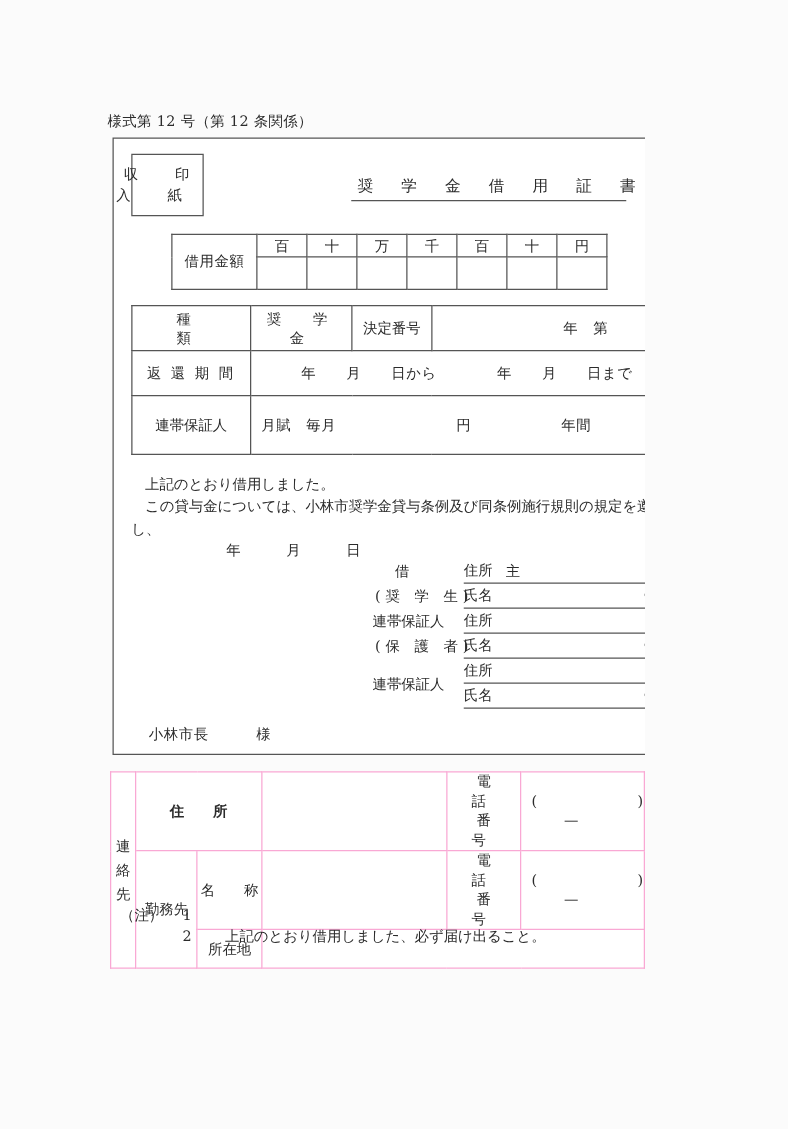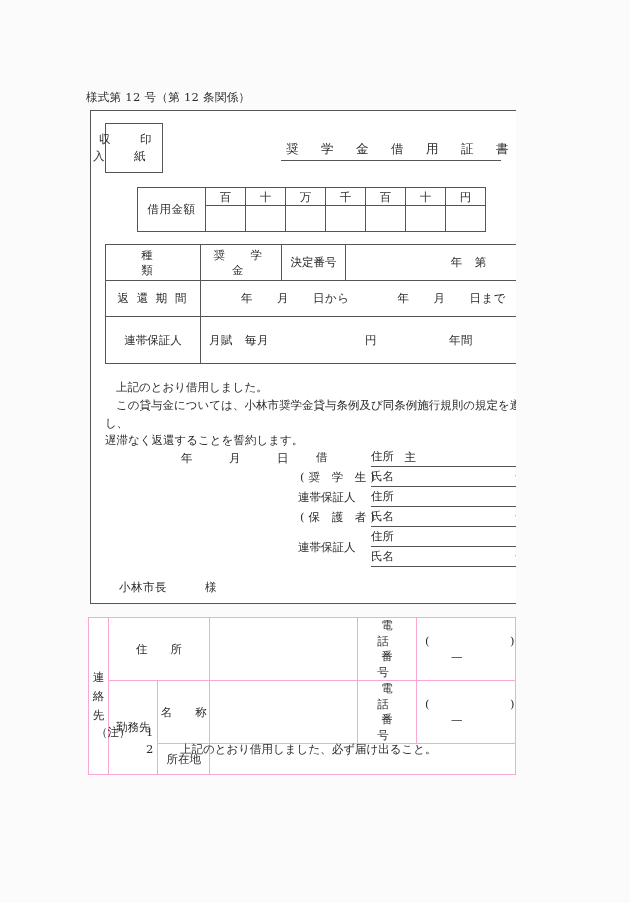--- a/index.html
+++ b/index.html
@@ -205,21 +205,21 @@
     text-align: center;
     vertical-align: middle;
     padding: 0;
   }
   td.c-vert {
     width: 22px;
     font-size: 11.5px;
     line-height: 1.65;
   }
   td.c-vert span { display: block; }
-  td.c-addr { width: 64px; }
+  td.c-addr { width: 64px; font-weight: bold; }
   td.c-work { width: 64px; }
   td.c-sub  { width: 57px; }
   td.c-fill { }
   td.c-tel  {
     width: 63px;
     font-size: 11.5px;
     line-height: 1.35;
   }
   td.c-tel span { display: block; letter-spacing: 8px; text-indent: 8px; }
   td.c-phone { width: 98px; }
@@ -307,21 +307,20 @@
         <td class="wide tall" colspan="3">
           <span class="row-year" style="padding-left:8px;">月賦　毎月　　　　　　　　円　　　　　　年間</span>
         </td>
       </tr>
     </tbody>
       </table>
 
     <div class="body-text">
       <p class="indent1">上記のとおり借用しました。</p>
       <p class="indent1">この貸与金については、小林市奨学金貸与条例及び同条例施行規則の規定を遵守し、</p>
-      <p>遅滞なく返還することを誓約します。</p>
       <p class="date-line">年　　　月　　　日</p>
     </div>
 
     <div class="sig-block">
 
       <div class="sig-row">
         <div class="sig-label lbl-w1">借　　主</div>
         <div class="sig-field">
           <span>住所</span>
           <span class="sig-seal" style="visibility:hidden;"></span>

